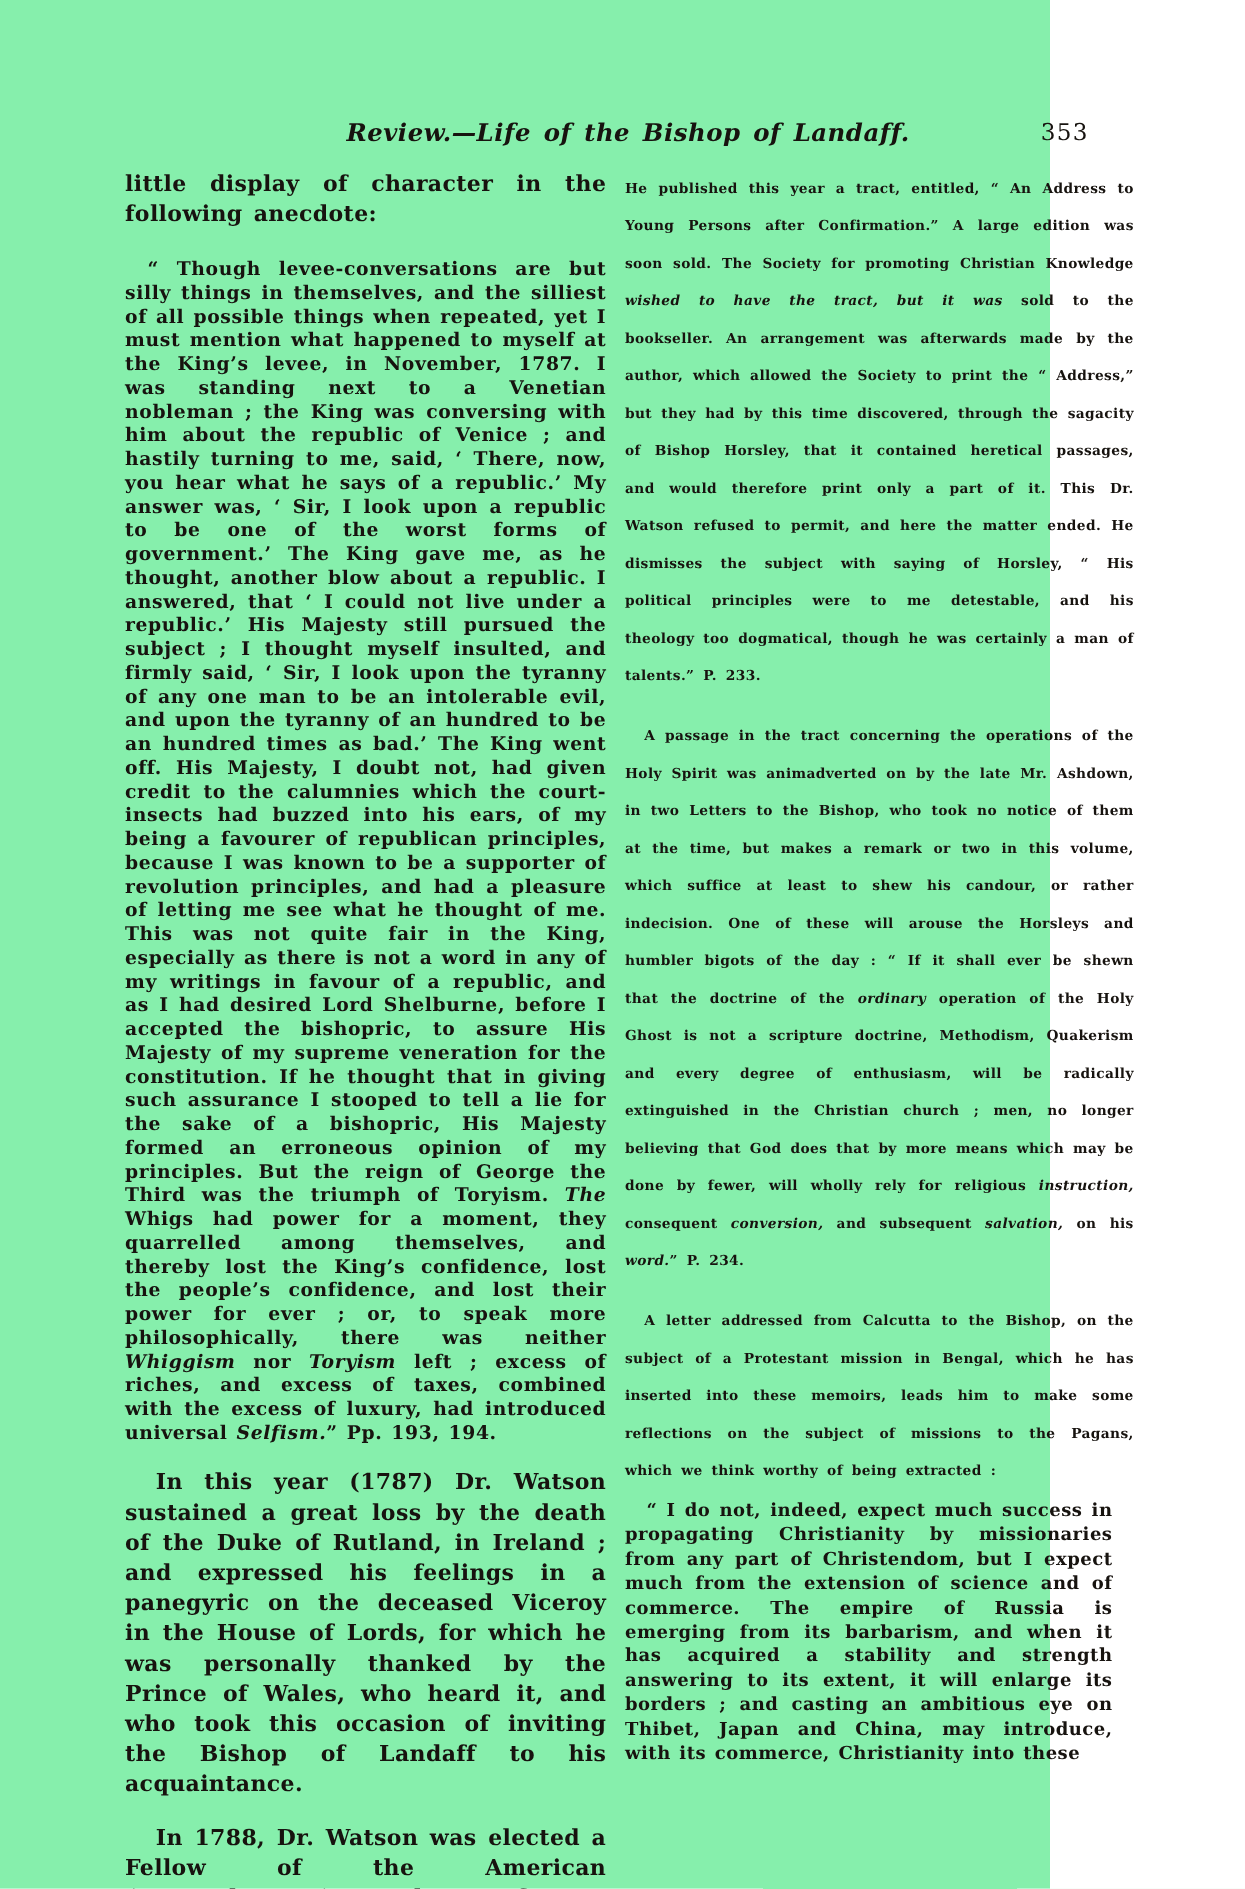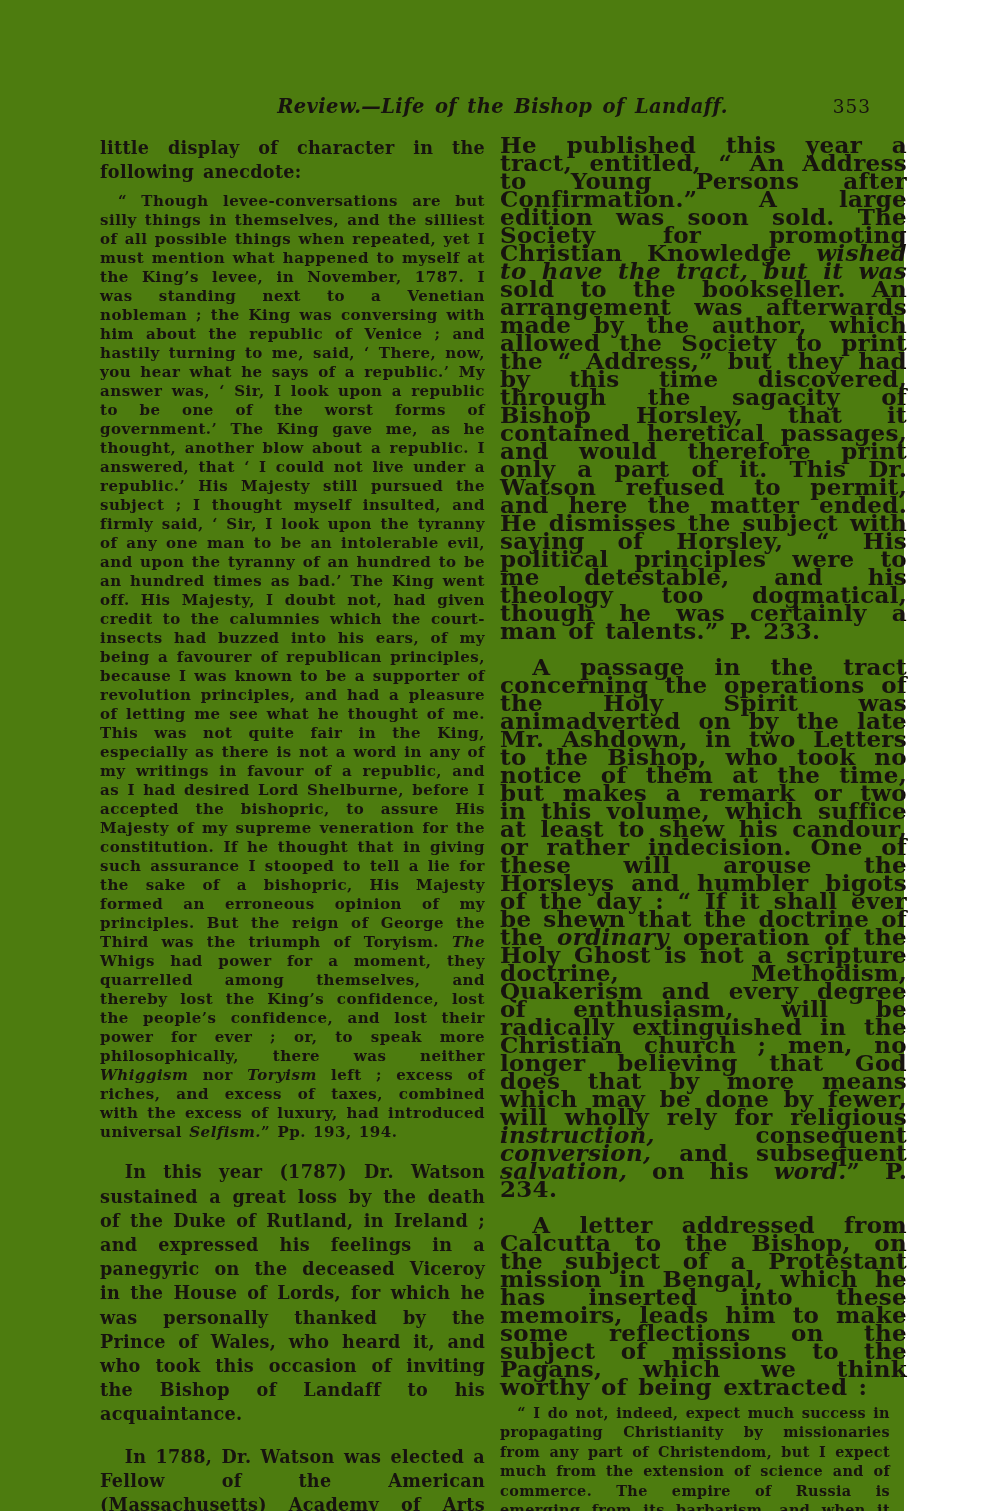--- a/index.html
+++ b/index.html
@@ -9,23 +9,23 @@
   }
   body {
     width: 996px;
     height: 1511px;
     overflow: hidden;
     font-family: "DejaVu Serif", "Liberation Serif", serif;
     color: #17130f;
   }
   .page {
     position: relative;
-    width: 904px;
+    width: 840px;
     height: 1511px;
-    background: #4d7c0f;
+    background: #86efac;
   }
   .page-header {
     position: absolute;
     top: 95px;
     left: 100px;
     width: 805px;
     height: 30px;
     text-align: center;
   }
   .running-title {
@@ -64,25 +64,25 @@
     font-size: 17.6px;
     line-height: 24.2px;
     letter-spacing: 0.3px;
     word-spacing: 2.5px;
   }
   .column-left p.quote {
     font-size: 15px;
     line-height: 19px;
     letter-spacing: 0.5px;
     word-spacing: 1.5px;
-    margin: 8px 0 7px 0;
+    margin: 22px 0 7px 0;
   }
   .column-right p.body {
-    font-size: 23px;
-    line-height: 18px;
+    font-size: 11px;
+    line-height: 30px;
     letter-spacing: 0.3px;
     word-spacing: 3px;
   }
   .column-right p.quote {
     font-size: 14.4px;
     line-height: 19.4px;
     letter-spacing: 0.4px;
     word-spacing: 1.5px;
     margin: 7px 17px 0 0;
   }

